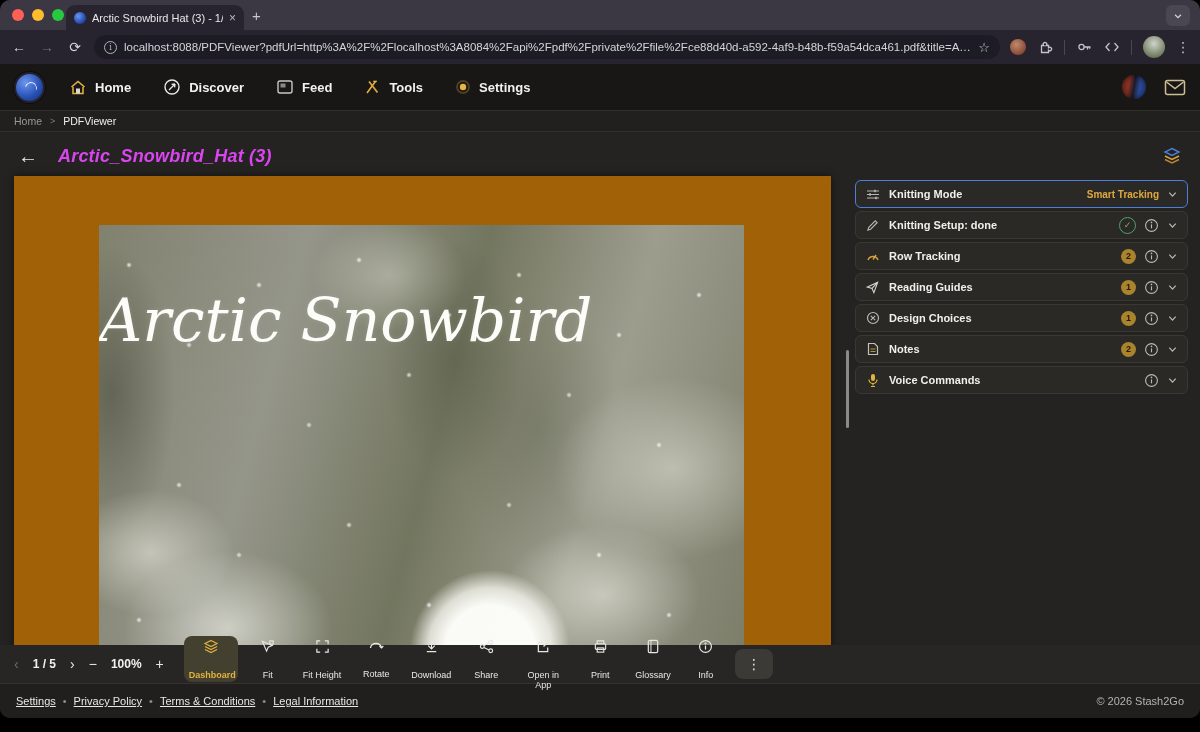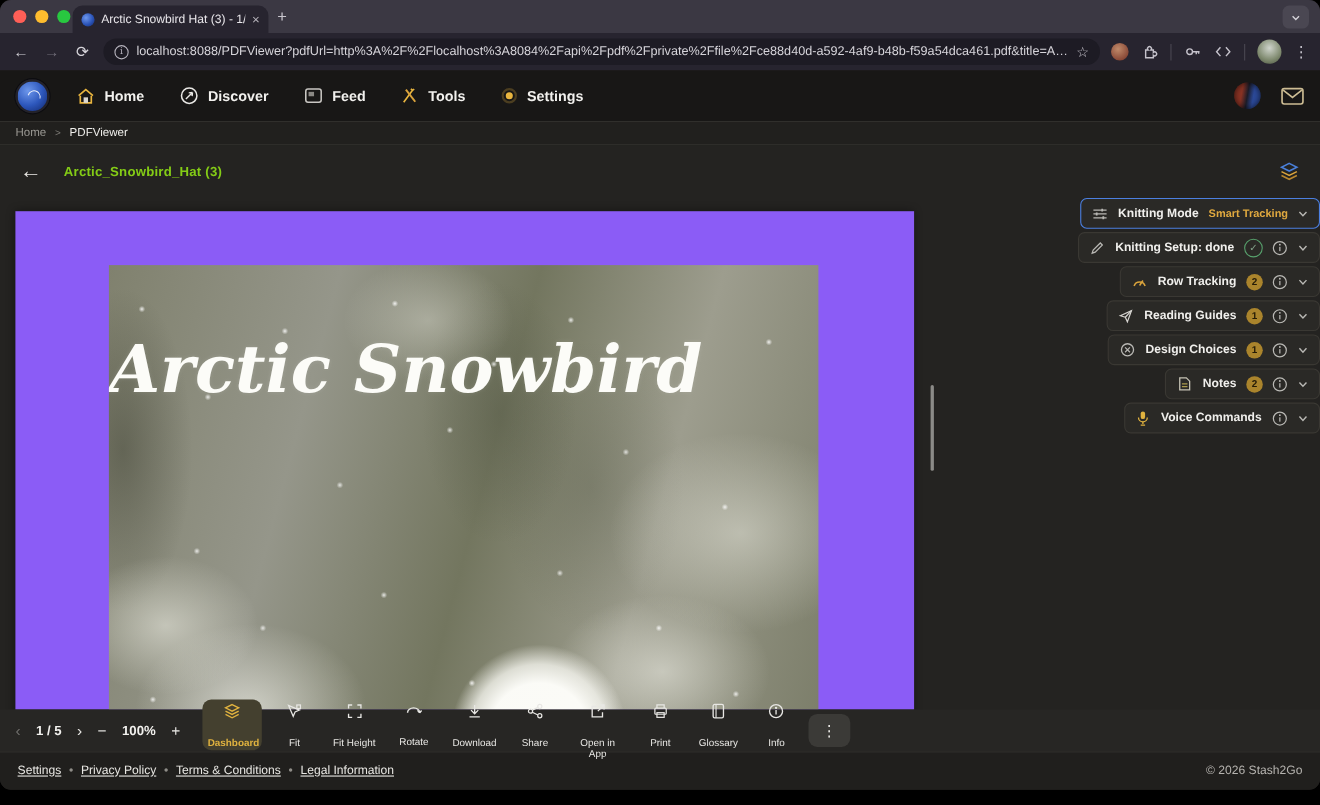--- a/index.html
+++ b/index.html
@@ -47,25 +47,25 @@
   
   .crumbbar { height:22px; background:#21201e; border-top:1px solid #302f2c; border-bottom:1px solid #302f2c; display:flex; align-items:center; padding:0 14px; gap:8px; }
   .crumb-home { color:#9a9893; font-size:10.5px; }
   .crumb-sep { color:#7e7c77; font-size:9px; }
   .crumb-cur { color:#f0efec; font-size:10.5px; font-weight:400; }
 
   
   .main { position:relative; height:513px; background:#242321; overflow:hidden; }
   .titlerow { position:absolute; top:0; left:0; right:0; height:48px; display:flex; align-items:center; padding:0 18px; }
   .backarrow { color:#eceae6; font-size:20px; margin-right:20px; }
-  .doctitle { color:#84cc16; font-size:12px; font-weight:700; letter-spacing:.2px; }
+  .doctitle { color:#d946ef; font-size:18px; font-weight:700; letter-spacing:.2px;font-style:italic; }
   .layersbtn { margin-left:auto; }
 
   
-  .pdfpage { position:absolute; left:14px; top:60px; width:817px; height:500px; background:#8b5cf6; box-shadow:0 0 8px rgba(0,0,0,.45);font-weight:bold; }
+  .pdfpage { position:absolute; left:14px; top:44px; width:817px; height:500px; background:#a16207; box-shadow:0 0 8px rgba(0,0,0,.45); }
   .photo { position:absolute; left:85px; top:49px; width:645px; height:420px; overflow:hidden;
     background:
       radial-gradient(circle 2px at 30px 40px, rgba(255,255,255,.85), transparent 3px),
       radial-gradient(circle 1.5px at 90px 120px, rgba(255,255,255,.8), transparent 3px),
       radial-gradient(circle 2px at 160px 60px, rgba(255,255,255,.85), transparent 3px),
       radial-gradient(circle 1.5px at 210px 200px, rgba(255,255,255,.75), transparent 3px),
       radial-gradient(circle 2px at 260px 35px, rgba(255,255,255,.85), transparent 3px),
       radial-gradient(circle 1.5px at 310px 150px, rgba(255,255,255,.8), transparent 3px),
       radial-gradient(circle 2px at 350px 90px, rgba(255,255,255,.8), transparent 3px),
       radial-gradient(circle 1.5px at 420px 50px, rgba(255,255,255,.85), transparent 3px),
@@ -92,21 +92,21 @@
       radial-gradient(ellipse 120px 190px at 68% 48%, rgba(80,84,66,.28), transparent 70%),
       linear-gradient(105deg, #80816e, #95968a 28%, #73765f 52%, #9d9d8e 74%, #7c7e6a);
   }
   .photo-title { position:absolute; top:62px; left:0; width:66%; text-align:center; color:#fcfcf8; font-family:"DejaVu Serif", serif; font-style:italic; text-shadow:0 0 5px rgba(255,255,255,.12); }
   .photo-title .l1 { font-size:60px; line-height:1.1; white-space:nowrap; }
   .photo-title .l2 { font-size:52px; line-height:1.1; margin-top:4px; }
 
   .scrollthumb { position:absolute; left:846px; top:218px; width:3px; height:78px; border-radius:2px; background:#8b8a87; }
 
   
-  .sidebar { position:absolute; right:0; top:48px; width:345px; padding-right:0; display:flex; flex-direction:column; gap:3px;align-items:flex-end; }
+  .sidebar { position:absolute; right:0; top:48px; width:345px; padding-right:12px; display:flex; flex-direction:column; gap:3px; }
   .panel { height:28px; background:#2a2926; border:1px solid #3a3833; border-radius:6px; display:flex; align-items:center; padding:0 9px; gap:9px; }
   .panel.focused { border:1.5px solid #4b7fe0; }
   .panel .picon { width:15px; display:flex; justify-content:center; flex:none; }
   .panel .plabel { color:#f0efec; font-size:11px; font-weight:700; white-space:nowrap; }
   .panel .pright { margin-left:auto; display:flex; align-items:center; gap:8px; }
   .pvalue { color:#e0a93f; font-size:10px; font-weight:700; }
   .pbadge { width:15px; height:15px; border-radius:50%; background:#aa842c; color:#241b06; font-size:9px; font-weight:700; display:flex; align-items:center; justify-content:center; }
   .pcheck { width:17px; height:17px; border-radius:50%; border:1.3px solid #57a06c; color:#86a38c; font-size:9px; display:flex; align-items:center; justify-content:center; }
   .iico svg { display:block; }
 

